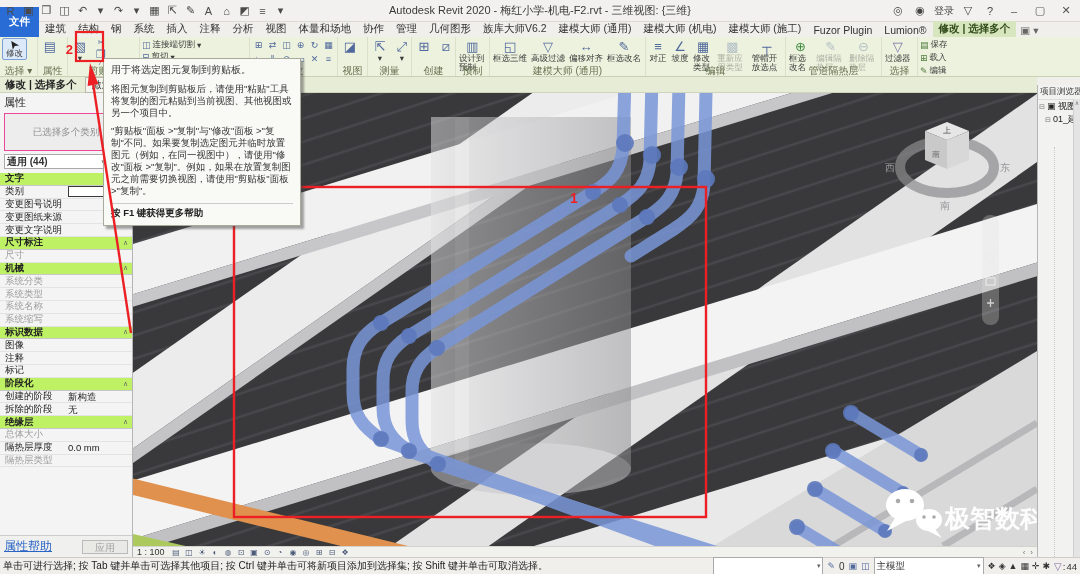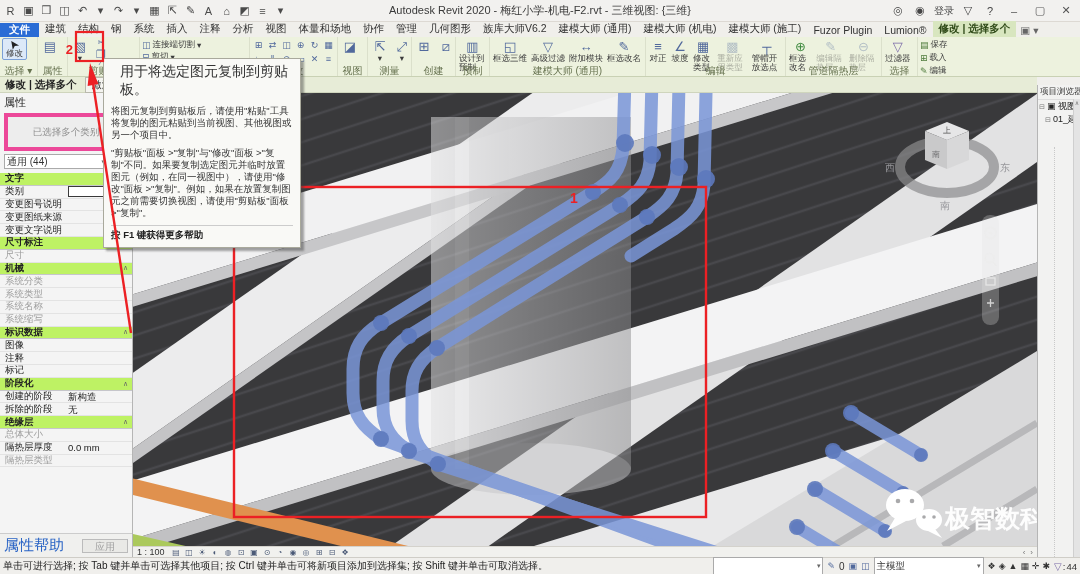--- a/index.html
+++ b/index.html
@@ -12,21 +12,21 @@
   .qat { display:flex; align-items:center; gap:1px; padding-left:2px; z-index:2; }
   .qat .ic { width:17px; height:17px; display:grid; place-items:center; font-size:11px; color:#4a4a4a; border-radius:2px; }
   .win-title { position:absolute; left:0; right:0; text-align:center; font-size:11px; color:#3a3a3a; pointer-events:none; }
   .tb-right { margin-left:auto; display:flex; align-items:center; gap:6px; padding-right:4px; z-index:2; font-size:10px; color:#444; }
   .tb-right .ic { width:16px; height:16px; display:grid; place-items:center; font-size:11px; }
   .winbtn { width:20px; text-align:center; font-size:11px; color:#555; }
 
   
   .tabs { position:absolute; top:22px; left:0; right:0; height:15px; background:#f0efeb; display:flex; align-items:flex-end; font-size:10.5px; white-space:nowrap; }
   .tab { padding:1px 6px 1px 6px; color:#333; cursor:default; }
-  .tab.file { background:#2a6cd5; color:#fff; font-weight:bold; padding:0 9px; }
+  .tab.file { background:#2a6cd5; color:#fff; font-weight:bold; padding:8px 9px; }
   .tab.context { background:#d8e6bf; color:#2f4a18; font-weight:bold; }
   .tab.small { color:#666; padding:1px 4px; }
 
   
   .ribbon { position:absolute; top:37px; left:0; right:0; height:40px; background:#edf2de; border-bottom:1px solid #c9d1b4; display:flex; }
   .rpanel { position:relative; border-right:1px solid #dbe0cb; padding:1px 2px 10px 2px; display:flex; align-items:flex-start; gap:2px; }
   .plab { position:absolute; bottom:0; left:0; right:0; text-align:center; font-size:10px; color:#66724f; line-height:10px; overflow:hidden; white-space:nowrap; }
   .tool { display:flex; flex-direction:column; align-items:center; font-size:8.5px; color:#3c3c3c; line-height:9px; padding:0 1px; }
   .tool .g { font-size:13px; height:16px; width:18px; display:grid; place-items:center; color:#51699c; }
   .tool.dis { opacity:.38; }
@@ -43,35 +43,35 @@
   .stackbtns .sb .g { font-size:9px; color:#4d7a3a; }
 
   
   .optionsbar { position:absolute; top:77px; left:0; width:1037px; height:16px; background:#e7ecd7; border-bottom:1px solid #cfd5bd; display:flex; align-items:center; gap:8px; padding-left:5px; font-size:10.5px; }
   .optionsbar .ctx { font-weight:bold; color:#222; }
   .optionsbar .btn { background:#f4f4ef; border:1px solid #b9b9ad; padding:0 6px; font-size:10px; color:#333; }
 
   
   .props { position:absolute; top:93px; left:0; width:133px; bottom:17px; background:#f4f4f4; border-right:1px solid #b5b5b5; display:flex; flex-direction:column; overflow:hidden; }
   .props-head { font-size:11px; padding:2px 4px; color:#222; }
-  .type-box { margin:1px 4px; height:38px; background:#ededed; border:4px solid #ec4899; display:grid; place-items:center; color:#8e8e8e; font-size:9.5px; }
-  .filter-row { display:flex; gap:2px; margin:2px 4px; }
+  .type-box { margin:1px 4px; height:38px; background:#ededed; border:1px solid #ec4899; display:grid; place-items:center; color:#8e8e8e; font-size:9.5px; }
+  .filter-row { display:flex; gap:2px; margin:2px 4px;font-weight:bold; }
   .filter-row .sel { flex:1; background:#fff; border:1px solid #aaa; font-size:10px; padding:0 2px; height:15px; display:flex; align-items:center; justify-content:space-between; }
   .filter-row .etbtn { width:18px; height:15px; border:1px solid #aaa; background:#eee; display:grid; place-items:center; font-size:9px; color:#51699c; }
   .pgrid { margin-top:2px; }
   .prow { display:flex; height:12.8px; align-items:center; border-bottom:1px solid #e3e3e3; font-size:9.5px; }
   .prow .plabel { width:68px; padding-left:5px; overflow:hidden; white-space:nowrap; color:#222; }
   .prow .pvalue { flex:1; margin-right:3px; height:11px; overflow:hidden; white-space:nowrap; color:#222; }
   .prow.header { background:#bef264; font-weight:bold; border-bottom:1px solid #c6c6cb; position:relative; }
   .prow.header .plabel { width:auto; }
   .prow.header::after { content:"\2227"; position:absolute; right:4px; font-size:7px; color:#666; font-weight:normal; }
   .prow.disabled .plabel { color:#9c9c9c; }
   .prow.boxed .pvalue { border:1px solid #3a3a3a; background:#fff; }
   .props-bottom { margin-top:auto; display:flex; align-items:center; justify-content:space-between; padding:2px 4px; border-top:1px solid #ccc; background:#f0f0ee; }
-  .props-help { color:#2a64c5; font-size:15px; }
+  .props-help { color:#2a64c5; text-decoration:underline; font-size:12px; }
   .apply-btn { border:1px solid #bbb; background:#e9e9e6; color:#a0a0a0; font-size:10px; padding:0 12px; height:14px; }
 
   
   .viewport { position:absolute; top:93px; left:133px; width:904px; height:453px; background:#39393b; overflow:hidden; }
   .viewport svg { display:block; }
 
   
   .vcb { position:absolute; left:133px; right:43px; top:546px; height:11px; background:#f1f1ee; border-top:1px solid #d4d2cc; display:flex; align-items:center; gap:3px; padding-left:4px; font-size:9px; color:#333; }
   .vcb .scale { font-size:9px; padding-right:3px; }
   .vcb .vicon { width:11px; height:10px; display:grid; place-items:center; font-size:8px; color:#4b5a77; }
@@ -95,21 +95,21 @@
   .sb-select .caret { font-size:7px; color:#666; }
   .sb-ic { font-size:9px; color:#51699c; }
   .sb-cluster { display:flex; align-items:center; gap:3px; }
   .sb-cluster .ci { font-size:9px; }
   .filter-count { display:flex; align-items:center; font-size:9.5px; color:#333; gap:1px; }
   .filter-count .funnel { color:#7a6aa8; font-size:10px; }
 
   
   .tooltip { position:absolute; left:103px; top:58px; width:198px; background:#f9f9f6; border:1px solid #a9a99c; box-shadow:3px 3px 2px rgba(60,60,60,.45); padding:4px 7px 5px 7px; z-index:50; }
   .tt-title { font-size:10.5px; color:#1c1c1c; margin-bottom:2px; }
-  .tt-sum { font-size:14px; color:#333;margin-left:9px; }
+  .tt-sum { font-size:10px; color:#333; }
   .tt-p { font-size:9.5px; color:#333; margin-top:6px; line-height:12px; }
   .tt-hr { border:none; border-top:1px solid #ccc; margin:6px 0 3px 0; }
   .tt-f1 { font-size:9.5px; color:#222; font-weight:bold; }
 
   
   .annot { position:absolute; inset:0; pointer-events:none; z-index:90; }
 </style>
 </head>
 <body>
 
@@ -308,21 +308,21 @@
       <div class="tool">
           <span class="g">◱</span>
           <span>框选三维</span>
         </div>
       <div class="tool">
           <span class="g">▽</span>
           <span>高级过滤</span>
         </div>
       <div class="tool">
           <span class="g">↔</span>
-          <span>附加模块</span>
+          <span>偏移对齐</span>
         </div>
       <div class="tool">
           <span class="g">✎</span>
           <span>框选改名</span>
         </div>
       <div class="plab">建模大师 (通用)</div>
     </div>
     <div class="rpanel" style="width:140px">
       <div class="tool">
           <span class="g">≡</span>

